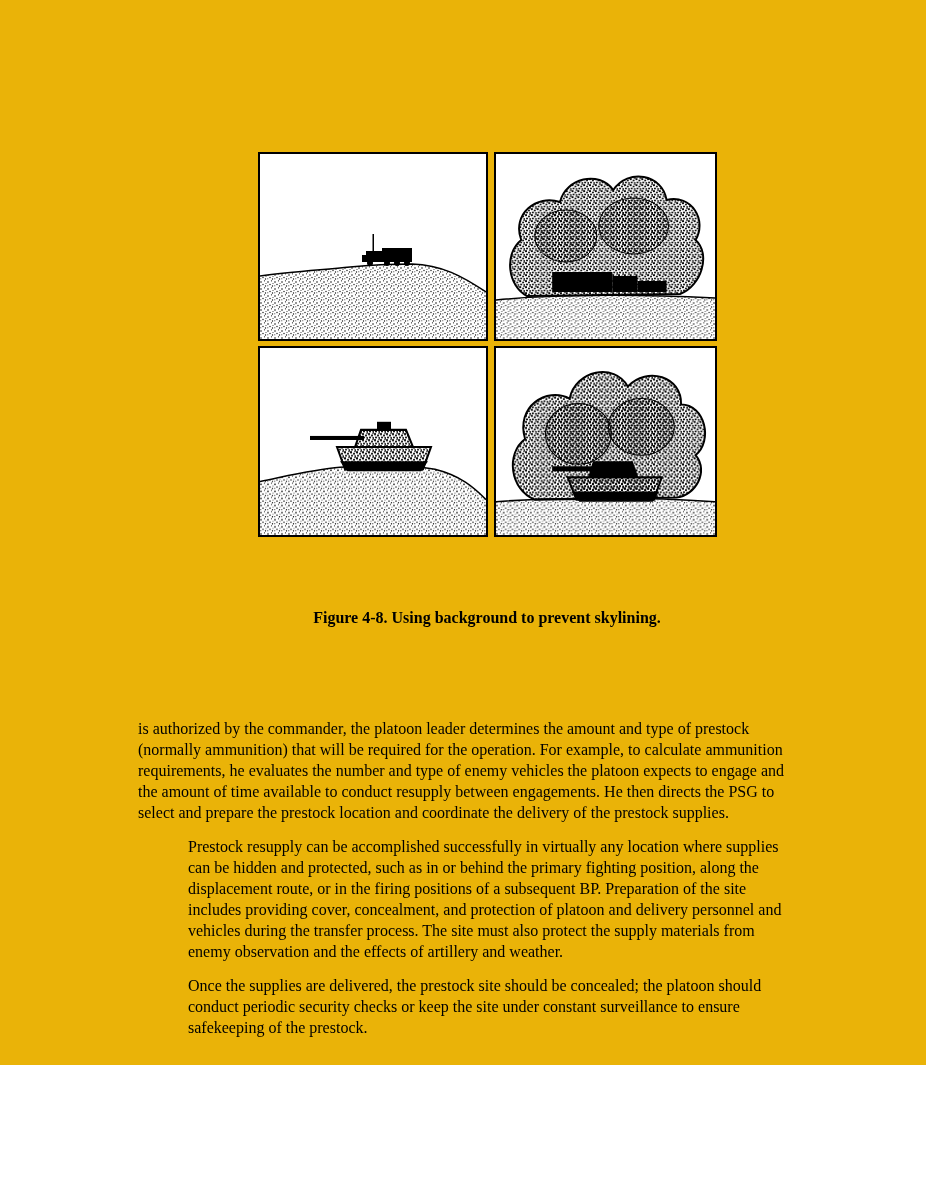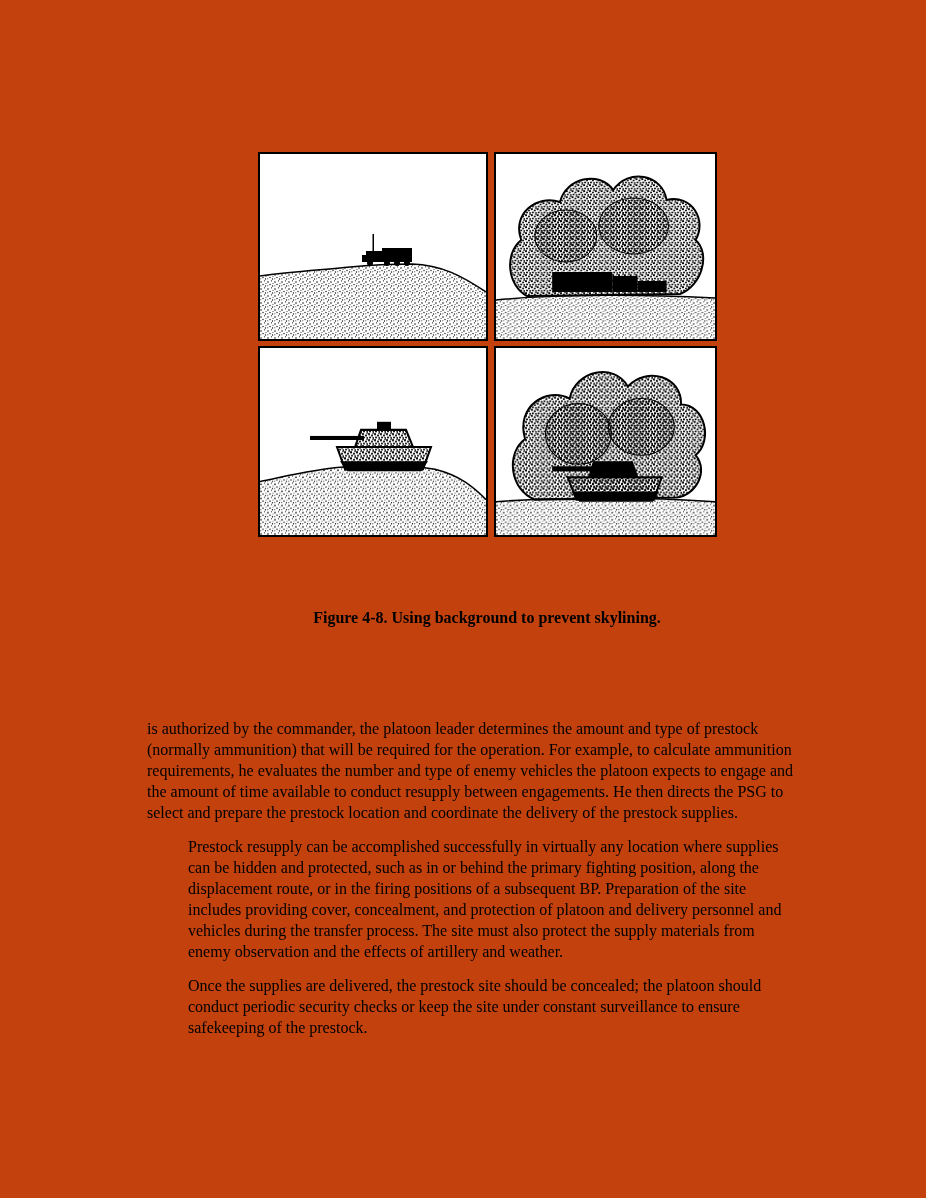--- a/index.html
+++ b/index.html
@@ -1,20 +1,20 @@
 <!DOCTYPE html>
 <html><head>
 <meta charset="utf-8">
 <style>
   html, body { margin: 0; padding: 0; background: #ffffff; }
   .page {
     position: relative;
     width: 926px;
-    height: 1198px;
-    background: #c2410c;
+    height: 1065px;
+    background: #eab308;
     font-family: "Liberation Serif", serif;
     color: #000000;
     overflow: hidden;
     text-decoration: underline;
   }
   .figure-grid {
     position: absolute;
     left: 258px;
     top: 152px;
     display: grid;
@@ -51,21 +51,21 @@
     line-height: 40px;
   }
   .body-text {
     position: absolute;
     left: 137px;
     top: 718px;
     width: 660px;
     font-size: 16px;
     line-height: 21px;
   }
-  .para { margin: 0 0 13px 10px; }
+  .para { margin: 0 0 13px 1px; }
   .para.indent { margin-left: 51px; width: 604px; }
   .defs-holder { position: absolute; width: 0; height: 0; overflow: hidden; }
 </style>
 </head>
 <body>
 
 <div class="page">
 
   <div class="defs-holder">
     <svg width="0" height="0" aria-hidden="true">

